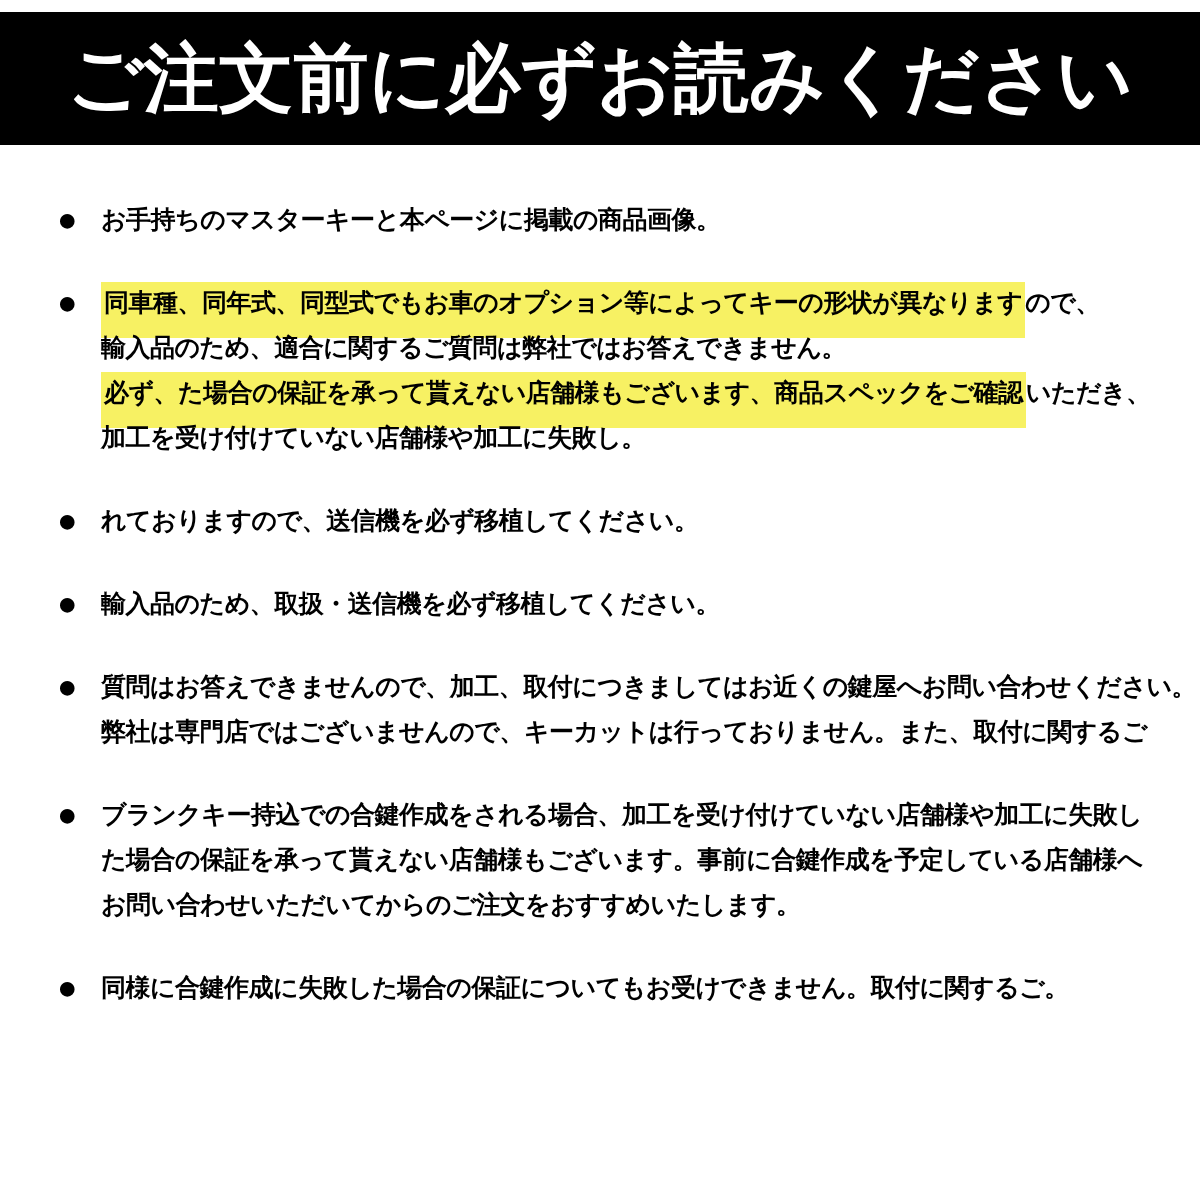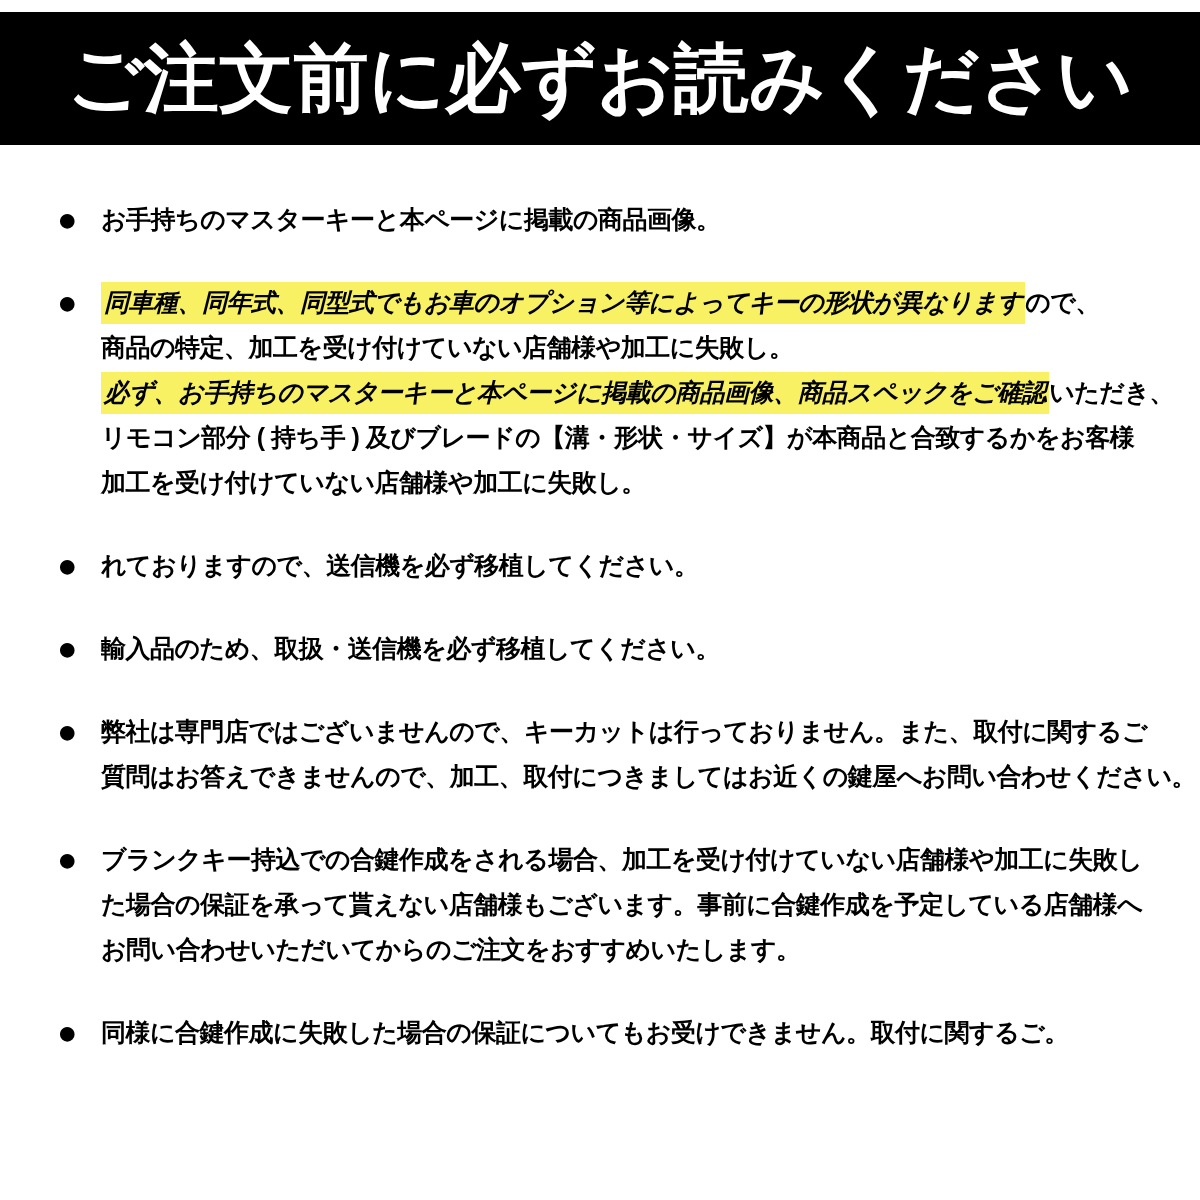--- a/index.html
+++ b/index.html
@@ -57,65 +57,63 @@
     font-size:34px;
     line-height:45px;
     color:var(--text-color);
   }
   .line{
     white-space:nowrap;
     height:45px;
   }
   .hl{
     background:var(--hl);
-    padding:6px 3px 8px 3px;
-    font-style:italic;
+    padding:6px 3px 22px 3px;
   }
 </style>
 </head>
 <body>
 
 <div class="page">
   <div class="header">
     <div class="title">ご注文前に必ずお読みください</div>
   </div>
   <div class="notice-list">
       <div class="item">
         <span class="bullet">●</span>
         <div>
           <div class="line"><span>お手持ちのマスターキーと本ページに掲載の商品画像。</span></div>
         </div>
       </div>
       <div class="item">
         <span class="bullet">●</span>
         <div>
           <div class="line"><span class="hl">同車種、同年式、同型式でもお車のオプション等によってキーの形状が異なります</span><span>ので、</span></div>
-          <div class="line"><span>商品の特定、加工を受け付けていない店舗様や加工に失敗し。</span></div>
-          <div class="line"><span class="hl">必ず、お手持ちのマスターキーと本ページに掲載の商品画像、商品スペックをご確認</span><span>いただき、</span></div>
-          <div class="line"><span>リモコン部分 ( 持ち手 ) 及びブレードの【溝・形状・サイズ】が本商品と合致するかをお客様</span></div>
+          <div class="line"><span>輸入品のため、適合に関するご質問は弊社ではお答えできません。</span></div>
+          <div class="line"><span class="hl">必ず、た場合の保証を承って貰えない店舗様もございます、商品スペックをご確認</span><span>いただき、</span></div>
           <div class="line"><span>加工を受け付けていない店舗様や加工に失敗し。</span></div>
         </div>
       </div>
       <div class="item">
         <span class="bullet">●</span>
         <div>
           <div class="line"><span>れておりますので、送信機を必ず移植してください。</span></div>
         </div>
       </div>
       <div class="item">
         <span class="bullet">●</span>
         <div>
           <div class="line"><span>輸入品のため、取扱・送信機を必ず移植してください。</span></div>
         </div>
       </div>
       <div class="item">
         <span class="bullet">●</span>
         <div>
+          <div class="line"><span>質問はお答えできませんので、加工、取付につきましてはお近くの鍵屋へお問い合わせください。</span></div>
           <div class="line"><span>弊社は専門店ではございませんので、キーカットは行っておりません。また、取付に関するご</span></div>
-          <div class="line"><span>質問はお答えできませんので、加工、取付につきましてはお近くの鍵屋へお問い合わせください。</span></div>
         </div>
       </div>
       <div class="item">
         <span class="bullet">●</span>
         <div>
           <div class="line"><span>ブランクキー持込での合鍵作成をされる場合、加工を受け付けていない店舗様や加工に失敗し</span></div>
           <div class="line"><span>た場合の保証を承って貰えない店舗様もございます。事前に合鍵作成を予定している店舗様へ</span></div>
           <div class="line"><span>お問い合わせいただいてからのご注文をおすすめいたします。</span></div>
         </div>
       </div>

